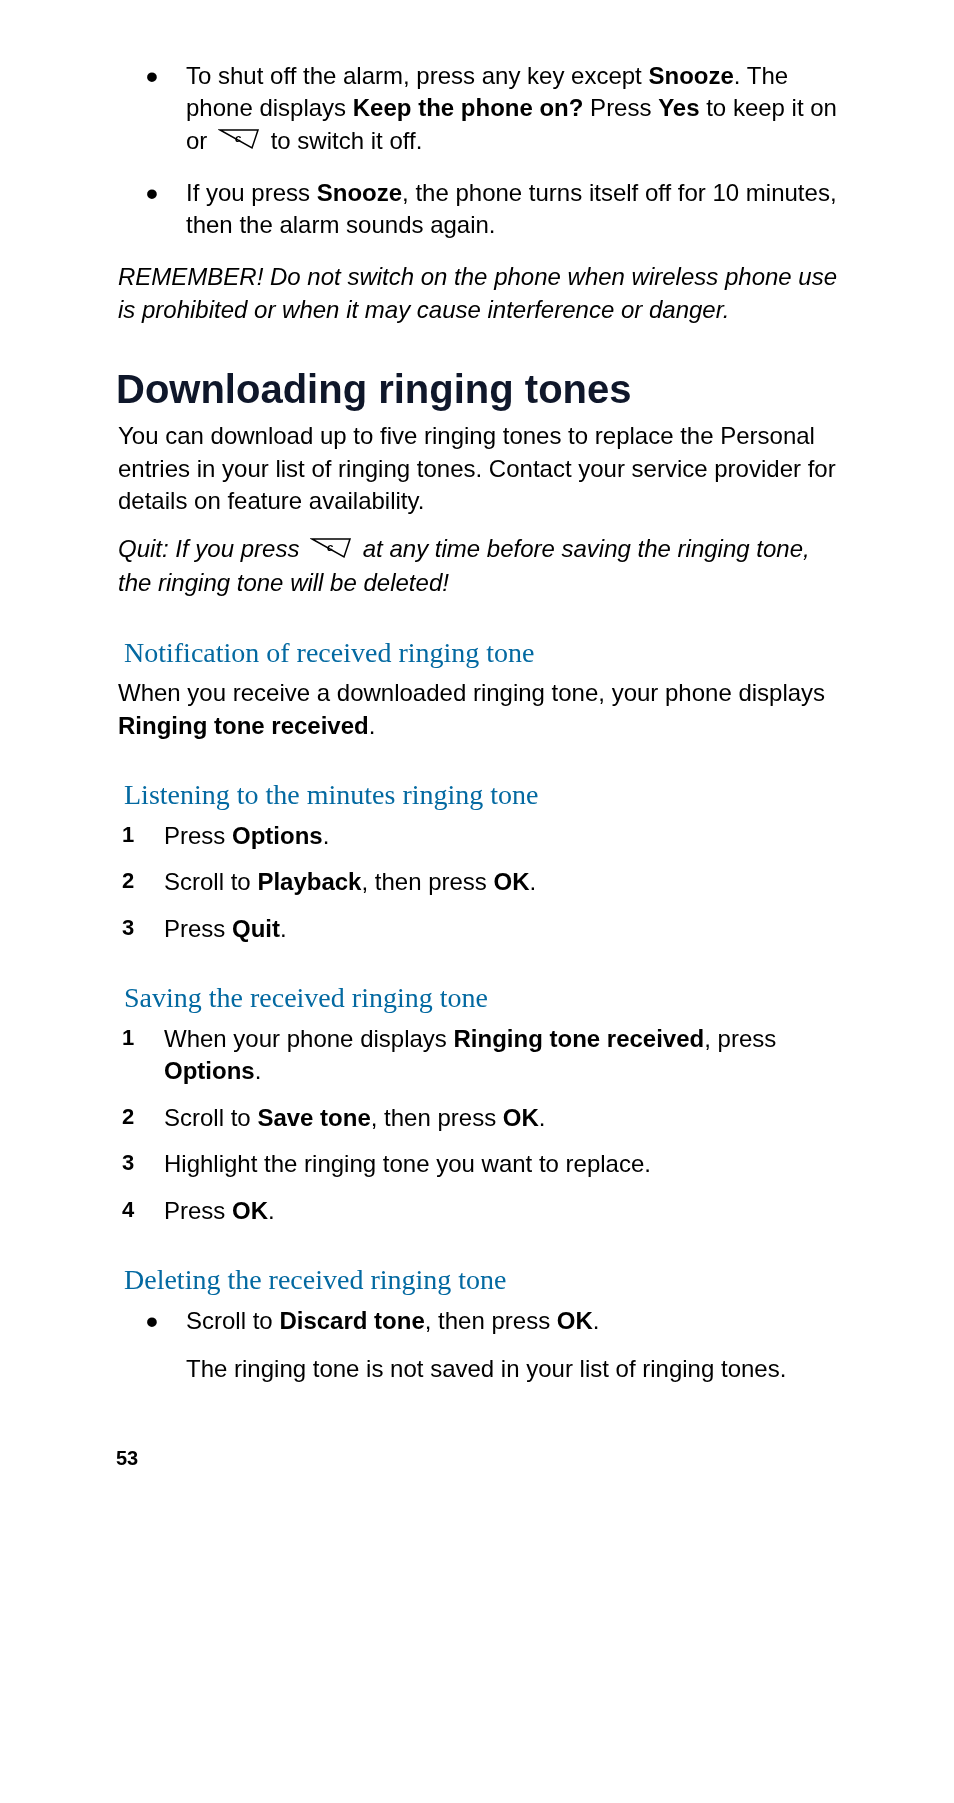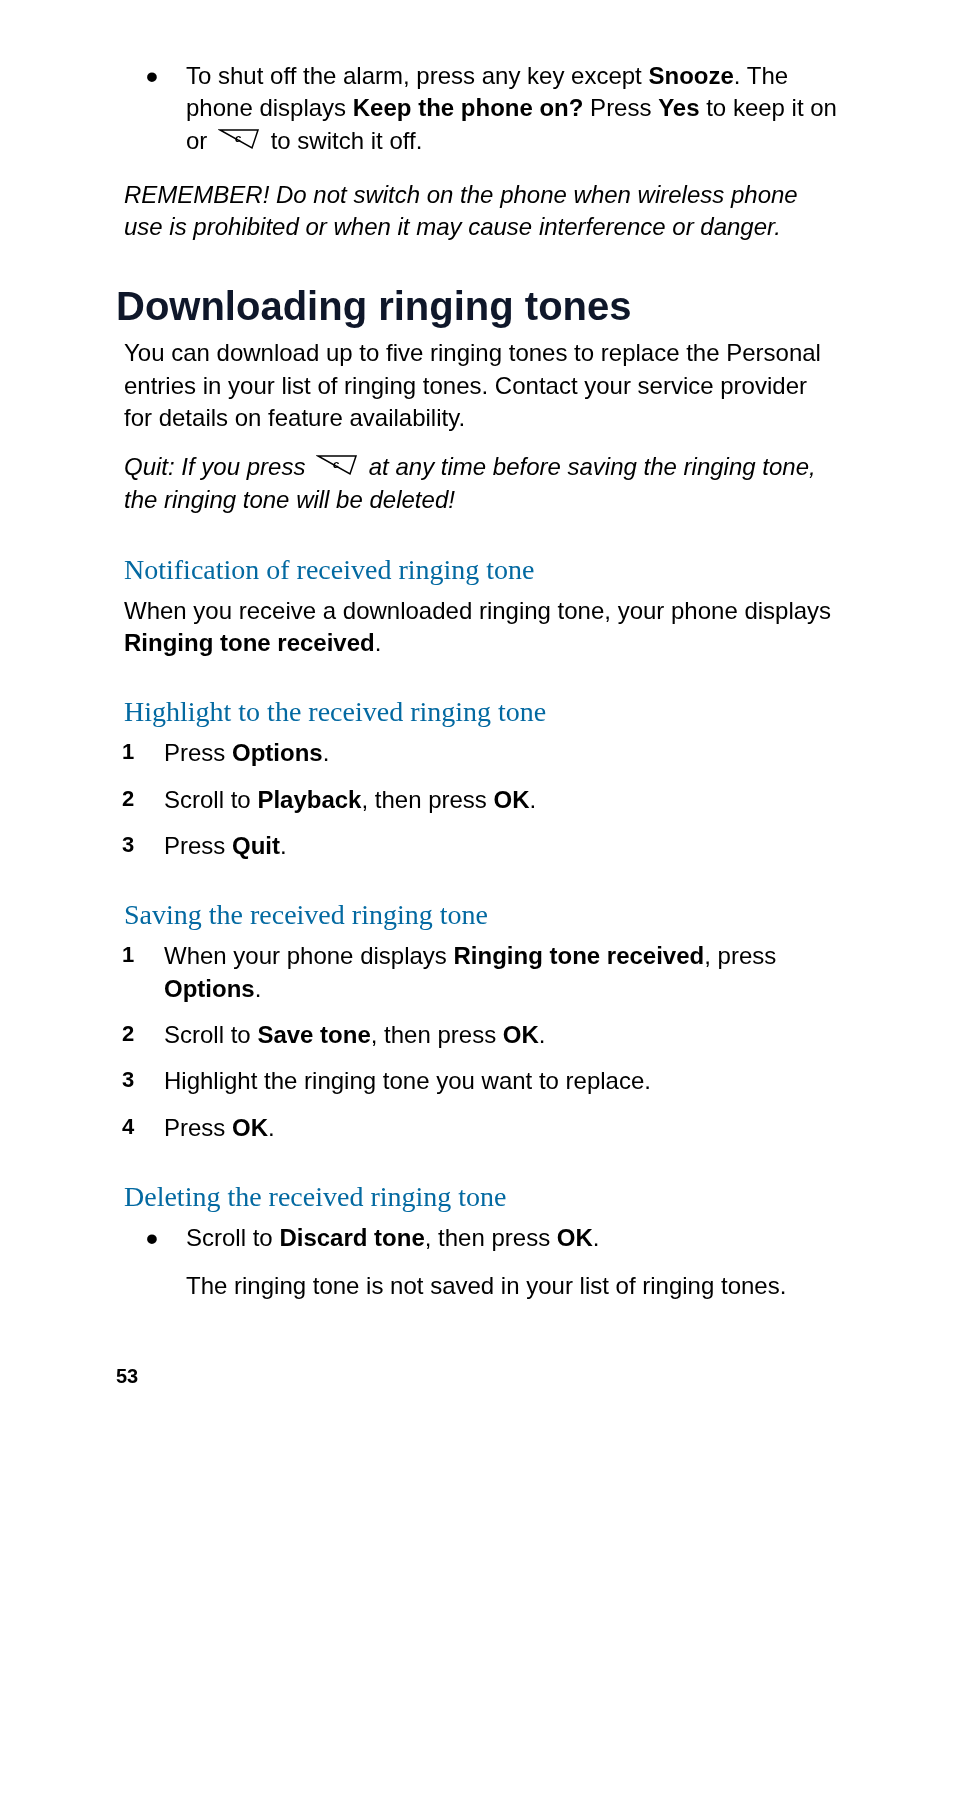--- a/index.html
+++ b/index.html
@@ -56,21 +56,21 @@
     padding-left: 48px;
     margin-bottom: 14px;
   }
   ol.steps > li > .num {
     position: absolute;
     left: 6px;
     top: 0;
     font-weight: bold;
     font-size: 22px;
   }
-  .para { margin: 0 0 16px 8px; }
+  .para { margin: 0 0 16px 2px; }
   .sub-para { margin: 10px 0 0 0; padding-left: 48px; }
   .c-key {
     display: inline-block;
     vertical-align: middle;
     margin: 0 4px;
   }
   .pagenum {
     text-align: left;
     font-weight: bold;
     font-size: 20px;
@@ -80,39 +80,42 @@
 </head>
 <body>
 
 <ul class="bullets">
   <li>
     <span>To shut off the alarm, press any key except </span><span class="bold">Snooze</span><span>. The phone displays </span><span class="bold">Keep the phone on?</span><span> Press </span><span class="bold">Yes</span><span> to keep it on or </span><span class="c-key"><svg width="42" height="22" viewBox="0 0 42 22">
           <path d="M2 2 L40 2 L34 20 L2 2 Z" fill="none" stroke="#000" stroke-width="1.5"></path>
           <text x="17" y="14" font-size="11" font-family="Arial" font-style="italic" font-weight="bold">c</text>
         </svg></span><span> to switch it off.</span>
   </li>
+  <li>
+    <span>If you press </span><span class="bold">Snooze</span><span>, the phone turns itself off for 10 minutes, then the alarm sounds again.</span>
+  </li>
 </ul>
 
 <p class="para italic">REMEMBER! Do not switch on the phone when wireless phone use is prohibited or when it may cause interference or danger.</p>
 
 <h1 class="section">Downloading ringing tones</h1>
 <p class="para">You can download up to five ringing tones to replace the Personal entries in your list of ringing tones. Contact your service provider for details on feature availability.</p>
 <p class="para italic">
   <span>Quit: If you press </span><span class="c-key"><svg width="42" height="22" viewBox="0 0 42 22">
         <path d="M2 2 L40 2 L34 20 L2 2 Z" fill="none" stroke="#000" stroke-width="1.5"></path>
         <text x="17" y="14" font-size="11" font-family="Arial" font-style="italic" font-weight="bold">c</text>
       </svg></span><span> at any time before saving the ringing tone, the ringing tone will be deleted!</span>
 </p>
 
 <h2 class="sub">Notification of received ringing tone</h2>
 <p class="para">
   <span>When you receive a downloaded ringing tone, your phone displays </span><span class="bold">Ringing tone received</span><span>.</span>
 </p>
 
-<h2 class="sub">Highlight to the received ringing tone</h2>
+<h2 class="sub">Listening to the minutes ringing tone</h2>
 <ol class="steps">
   <li><span class="num">1</span>
     <span>Press </span><span class="bold">Options</span><span>.</span>
   </li>
   <li><span class="num">2</span>
     <span>Scroll to </span><span class="bold">Playback</span><span>, then press </span><span class="bold">OK</span><span>.</span>
   </li>
   <li><span class="num">3</span>
     <span>Press </span><span class="bold">Quit</span><span>.</span>
   </li>

